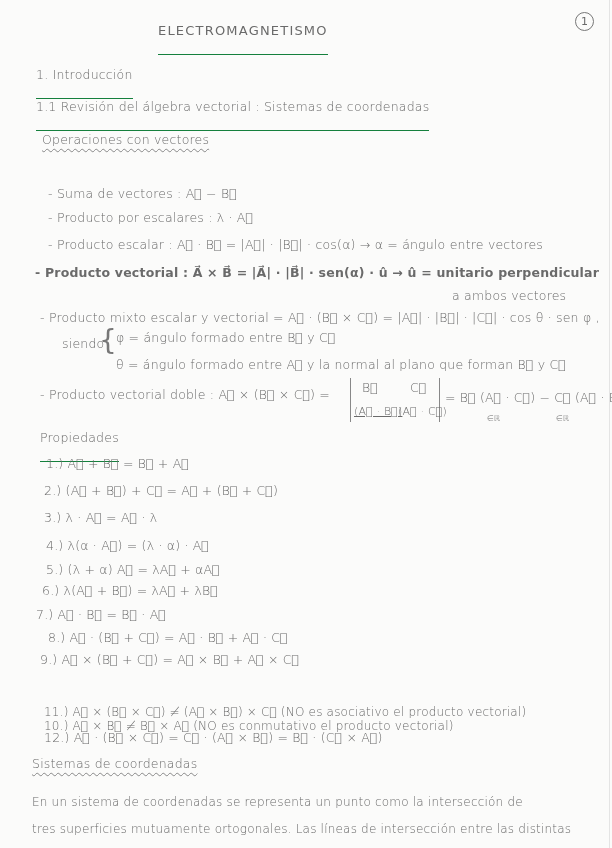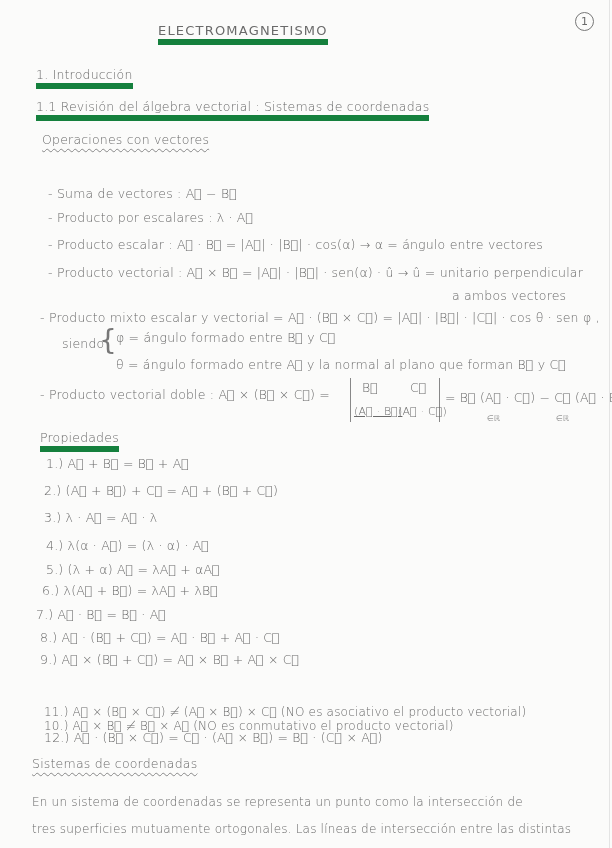--- a/index.html
+++ b/index.html
@@ -7,21 +7,21 @@
     width:612px; height:848px; overflow:hidden;
     background:#fbfbfa;
     font-family:"DejaVu Sans", sans-serif;
     color:#6a6a6a;
     position:relative;
   }
   .page { position:absolute; inset:0; }
   .abs { position:absolute; white-space:nowrap; }
   .hw { font-size:12.5px; letter-spacing:0.2px; font-weight:300; }
   .title { font-size:13px; letter-spacing:1.2px; }
-  .ul { border-bottom:6px solid #15803d; padding-bottom:1px; }
+  .ul { border-bottom:1px solid #15803d; padding-bottom:16px; }
   .wavy { text-decoration:underline wavy #888; text-underline-offset:4px; text-decoration-thickness:1px; }
   .pagenum {
     width:17px; height:17px; border:1px solid #777; border-radius:50%;
     font-size:11px; text-align:center; line-height:17px;
   }
   .brace-left {
     position:absolute; font-size:28px; line-height:28px; color:#777;
   }
   .det {
     position:absolute; border-left:1px solid #888; border-right:1px solid #888;
@@ -39,21 +39,21 @@
   <div class="abs title ul" style="left:158px;top:23px;">ELECTROMAGNETISMO</div>
   <div class="abs pagenum" style="left:575px;top:12px;">1</div>
 
   <div class="abs hw ul" style="left:36px;top:67px;">1. Introducción</div>
   <div class="abs hw ul" style="left:36px;top:99px;font-size:12.5px;">1.1 Revisión del álgebra vectorial : Sistemas de coordenadas</div>
 
   <div class="abs hw wavy" style="left:42px;top:132px;">Operaciones con vectores</div>
   <div class="abs hw" style="left:48px;top:186px;">- Suma de vectores :  A⃗ − B⃗</div>
   <div class="abs hw" style="left:48px;top:210px;text-align:right;">- Producto por escalares :  λ · A⃗</div>
   <div class="abs hw" style="left:48px;top:237px;">- Producto escalar :  A⃗ · B⃗ = |A⃗| · |B⃗| · cos(α) → α = ángulo entre vectores</div>
-  <div class="abs hw" style="left:48px;top:265px;">- Producto vectorial :  A⃗ × B⃗ = |A⃗| · |B⃗| · sen(α) · û → û = unitario perpendicular</div>
+  <div class="abs hw" style="left:35px;top:265px;font-weight:bold;">- Producto vectorial :  A⃗ × B⃗ = |A⃗| · |B⃗| · sen(α) · û → û = unitario perpendicular</div>
   <div class="abs hw" style="left:452px;top:288px;">a ambos vectores</div>
   <div class="abs hw" style="left:40px;top:310px;">- Producto mixto escalar y vectorial = A⃗ · (B⃗ × C⃗) = |A⃗| · |B⃗| · |C⃗| · cos θ · sen φ ,</div>
   <div class="abs hw" style="left:62px;top:336px;">siendo</div>
   <div class="brace-left" style="left:99px;top:327px;">{</div>
   <div class="abs hw" style="left:116px;top:330px;">φ = ángulo formado entre B⃗ y C⃗</div>
   <div class="abs hw" style="left:116px;top:357px;">θ = ángulo formado entre A⃗ y la normal al plano que forman B⃗ y C⃗</div>
 
   <div class="abs hw" style="left:40px;top:387px;">- Producto vectorial doble :  A⃗ × (B⃗ × C⃗) =</div>
   <div class="det" style="left:350px;top:378px;width:88px;"></div>
   <div class="abs hw" style="left:362px;top:380px;">B⃗</div>
@@ -65,21 +65,21 @@
   <div class="abs small" style="left:556px;top:414px;">∈ℝ</div>
 
   <div class="abs hw ul" style="left:40px;top:430px;">Propiedades</div>
   <div class="abs hw" style="left:46px;top:456px;">1.) A⃗ + B⃗ = B⃗ + A⃗</div>
   <div class="abs hw" style="left:44px;top:483px;">2.) (A⃗ + B⃗) + C⃗ = A⃗ + (B⃗ + C⃗)</div>
   <div class="abs hw" style="left:44px;top:510px;">3.) λ · A⃗ = A⃗ · λ</div>
   <div class="abs hw" style="left:46px;top:538px;">4.) λ(α · A⃗) = (λ · α) · A⃗</div>
   <div class="abs hw" style="left:46px;top:562px;">5.) (λ + α) A⃗ = λA⃗ + αA⃗</div>
   <div class="abs hw" style="left:42px;top:583px;">6.) λ(A⃗ + B⃗) = λA⃗ + λB⃗</div>
   <div class="abs hw" style="left:36px;top:607px;">7.) A⃗ · B⃗ = B⃗ · A⃗</div>
-  <div class="abs hw" style="left:40px;top:630px;">8.) A⃗ · (B⃗ + C⃗) = A⃗ · B⃗ + A⃗ · C⃗</div>
+  <div class="abs hw" style="left:48px;top:630px;">8.) A⃗ · (B⃗ + C⃗) = A⃗ · B⃗ + A⃗ · C⃗</div>
   <div class="abs hw" style="left:40px;top:652px;text-align:right;">9.) A⃗ × (B⃗ + C⃗) = A⃗ × B⃗ + A⃗ × C⃗</div>
   <div class="abs hw" style="left:44px;top:680px;font-size:12px;margin-top:39px;">10.) A⃗ × B⃗ ≠ B⃗ × A⃗ (NO es conmutativo el producto vectorial)</div>
   <div class="abs hw" style="left:44px;top:705px;font-size:12px;">11.) A⃗ × (B⃗ × C⃗) ≠ (A⃗ × B⃗) × C⃗ (NO es asociativo el producto vectorial)</div>
   <div class="abs hw" style="left:44px;top:730px;">12.) A⃗ · (B⃗ × C⃗) = C⃗ · (A⃗ × B⃗) = B⃗ · (C⃗ × A⃗)</div>
 
   <div class="abs hw wavy" style="left:32px;top:756px;">Sistemas de coordenadas</div>
   <div class="abs hw" style="left:32px;top:795px;font-size:12px;">En un sistema de coordenadas se representa un punto como la intersección de</div>
   <div class="abs hw" style="left:32px;top:822px;font-size:12px;">tres superficies mutuamente ortogonales. Las líneas de intersección entre las distintas</div>
 </div>
 

